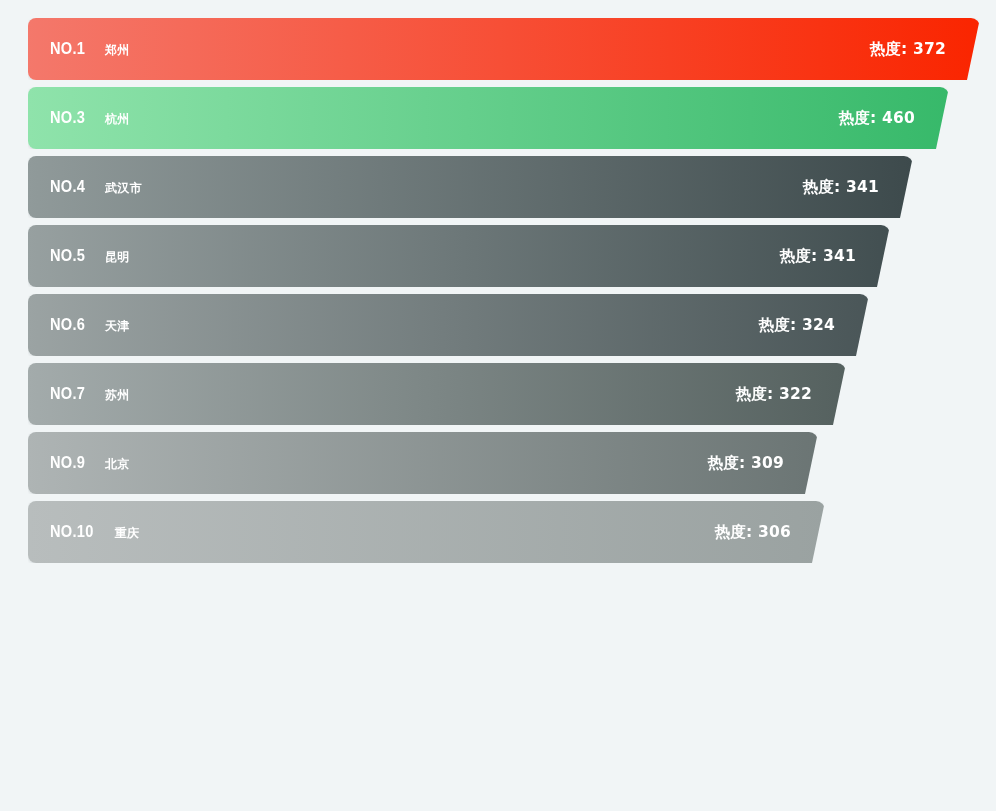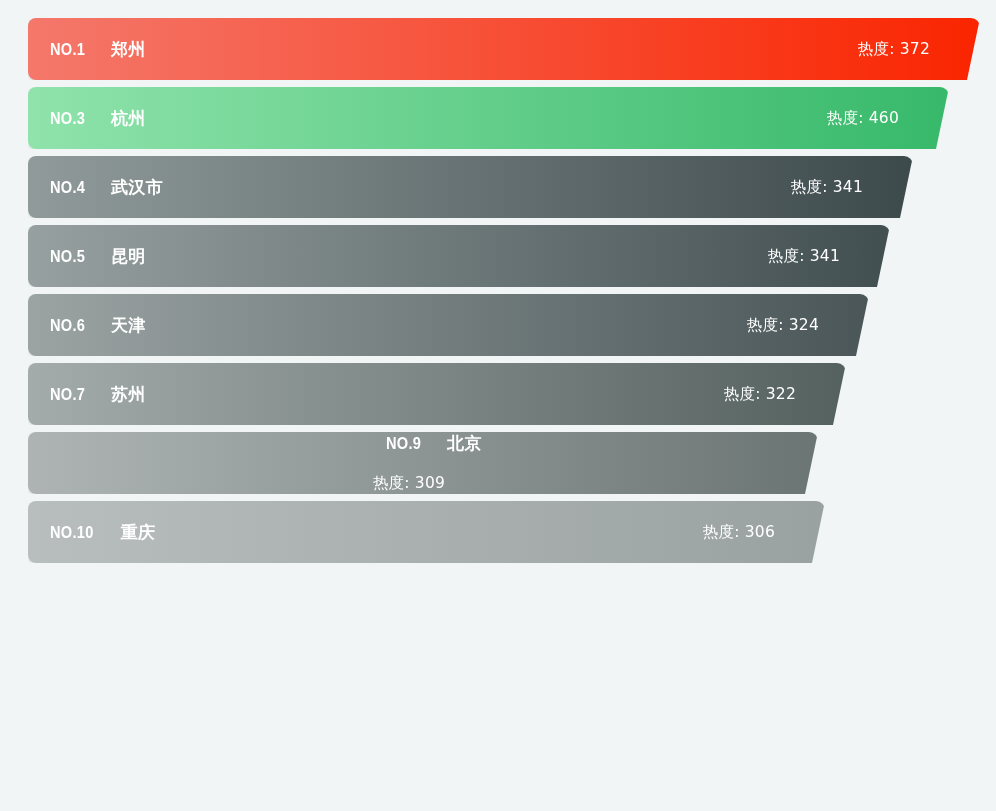--- a/index.html
+++ b/index.html
@@ -58,33 +58,33 @@
     font-size: 17px;
     font-weight: bold;
     letter-spacing: 0.3px;
     transform: scaleX(0.86);
     transform-origin: left center;
     font-family: "Liberation Sans", "DejaVu Sans", sans-serif;
   }
 
   .rank-city {
     color: #ffffff;
-    font-size: 17px;
+    font-size: 12px;
     font-weight: bold;
-    margin-left: 20px;
+    margin-left: 14px;
     letter-spacing: 0.4px;
     font-family: "DejaVu Sans", "Liberation Sans", sans-serif;
   }
 
   .rank-value {
     color: #ffffff;
     font-size: 15.5px;
-    font-weight: normal;
+    font-weight: bold;
     white-space: nowrap;
-    margin-right: 50px;
+    margin-right: 34px;
     letter-spacing: 0.2px;
     font-family: "DejaVu Sans", "Liberation Sans", sans-serif;
   }
 </style>
 </head>
 <body>
 
 <div id="ranking-board" style="background: rgb(241, 245, 246);">
     <div class="rank-row">
       <div class="rank-bar" style="width: 952px; background: linear-gradient(to right, rgb(244, 120, 107) 0%, rgb(250, 37, 0) 100%);">
@@ -134,21 +134,21 @@
     <div class="rank-row">
       <div class="rank-bar" style="width: 818px; background: linear-gradient(to right, rgb(163, 171, 171) 0%, rgb(85, 97, 95) 100%);">
         <div class="rank-left">
           <span class="rank-no">NO.7</span>
           <span class="rank-city">苏州</span>
         </div>
         <span class="rank-value">热度: 322</span>
       </div>
     </div>
     <div class="rank-row">
-      <div class="rank-bar" style="width: 790px; background: linear-gradient(to right, rgb(174, 180, 180) 0%, rgb(107, 117, 116) 100%); flex-direction: column;">
+      <div class="rank-bar" style="width: 790px; background: linear-gradient(to right, rgb(174, 180, 180) 0%, rgb(107, 117, 116) 100%);">
         <div class="rank-left">
           <span class="rank-no">NO.9</span>
           <span class="rank-city">北京</span>
         </div>
         <span class="rank-value">热度: 309</span>
       </div>
     </div>
     <div class="rank-row">
       <div class="rank-bar" style="width: 797px; background: linear-gradient(to right, rgb(184, 189, 189) 0%, rgb(154, 162, 161) 100%);">
         <div class="rank-left">

